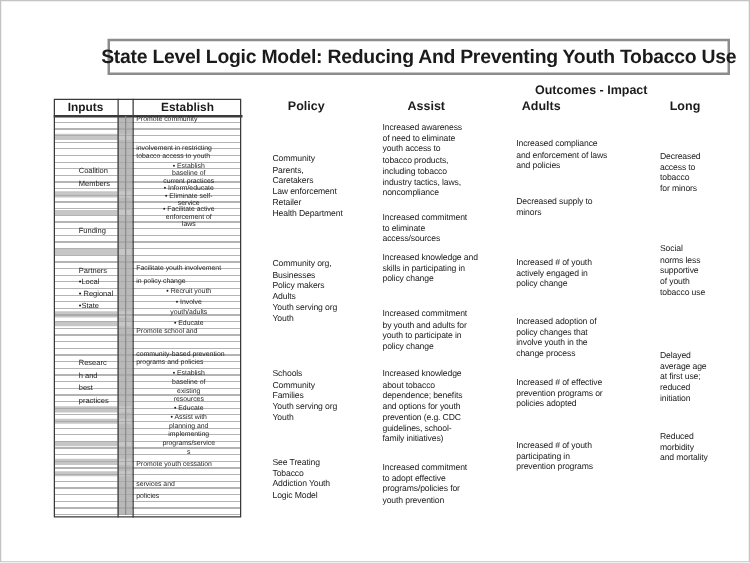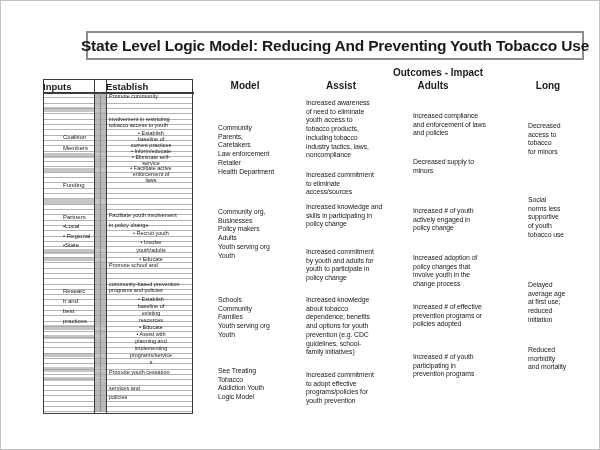--- a/index.html
+++ b/index.html
@@ -10,21 +10,21 @@
     color:var(--text,#1b1b1b);overflow:hidden;
   }
   .abs{position:absolute;}
   .title-box{
     left:85px;top:30px;width:494px;height:25px;
     border:2px solid var(--title_border,#8c8c8c);background:#fff;
     display:flex;align-items:center;justify-content:center;
     font-size:15.5px;font-weight:700;letter-spacing:-0.2px;white-space:nowrap;
   }
   .hdr{font-weight:700;font-size:10px;text-align:center;white-space:nowrap;}
-  .hdr.outcomes{left:357px;top:66px;width:160px;}
+  .hdr.outcomes{left:357px;top:66px;width:160px;text-align:right;}
   .hdr.reach{left:204px;top:79px;width:80px;}
   .hdr.short{left:300px;top:79px;width:80px;}
   .hdr.medium{left:392px;top:79px;width:80px;}
   .hdr.long{left:507px;top:79px;width:80px;}
 
   
   .table-outline{left:42px;top:78px;width:150px;height:335px;border:1.5px solid var(--table_border,#3a3a3a);box-sizing:border-box;}
   .hdr-divider{left:42px;top:91px;width:151px;height:1.5px;background:var(--table_border,#3a3a3a);}
   .spacer-cols{left:93px;top:92px;width:12px;height:319px;background:var(--spacer_fill,#b9b9b9);}
   #shade-layer{left:43px;top:0;width:61px;height:450px;}
@@ -33,21 +33,21 @@
     left:43px;top:92px;width:148px;height:319px;
     background:repeating-linear-gradient(to bottom,
       transparent 0, transparent 4.32px,
       var(--gridline,#a6a6a6) 4.32px, var(--gridline,#a6a6a6) 5.32px);
     opacity:.85;
   }
   .vline{background:var(--table_border,#3a3a3a);}
   .v-a{left:93px;top:78px;width:1px;height:335px;}
   .v-b{left:104.5px;top:78px;width:1.5px;height:335px;}
   .v-c{left:99px;top:92px;width:1px;height:319px;background:#8d8d8d;}
-  .th{font-weight:700;font-size:9.5px;}
+  .th{font-weight:700;font-size:9.5px;text-align:center;}
   .th-inputs{left:42px;top:80px;width:51px;}
   .th-activities{left:105px;top:80px;width:88px;}
 
   
   .tcol,.ocol{top:0;height:450px;pointer-events:none;}
   #inputs-col{left:42px;width:51px;}
   #activities-col{left:105px;width:87px;}
   #reach-col{left:217px;width:80px;}
   #short-col{left:305px;width:108px;}
   #medium-col{left:412px;width:108px;}
@@ -60,21 +60,21 @@
 </head>
 <body>
 
 <div id="page" style="--page_border: #c4c4c4; --title_border: #8c8c8c; --table_border: #3a3a3a; --gridline: #a6a6a6; --spacer_fill: #b9b9b9; --shade_fill: #c6c6c6; --text: #1b1b1b;">
 
   <div class="abs title-box">
     <span>State Level Logic Model: Reducing And Preventing Youth Tobacco Use</span>
   </div>
 
   <div class="abs hdr outcomes">Outcomes - Impact</div>
-  <div class="abs hdr reach">Model</div>
+  <div class="abs hdr reach">Policy</div>
   <div class="abs hdr short">Assist</div>
   <div class="abs hdr medium">Adults</div>
   <div class="abs hdr long">Long</div>
 
   <div class="abs spacer-cols"></div>
   <div class="abs" id="shade-layer">
       <div class="shade" style="top: 106px; height: 5px;"></div>
       <div class="shade" style="top: 152px; height: 5px;"></div>
       <div class="shade" style="top: 167px; height: 4px;"></div>
       <div class="shade" style="top: 198px; height: 5px;"></div>

